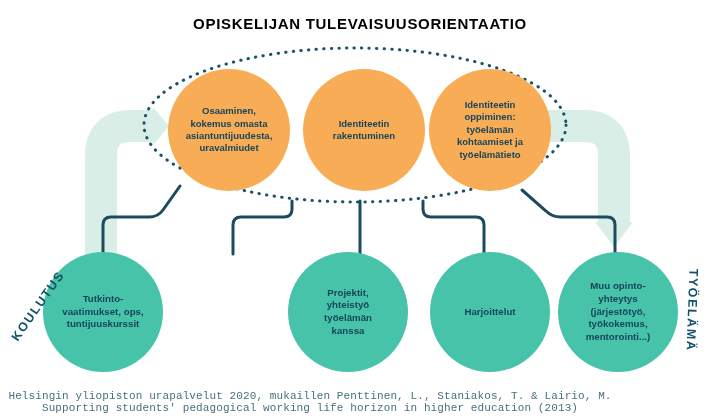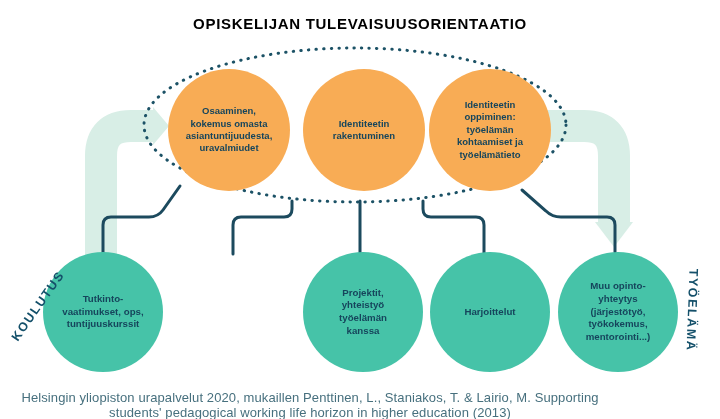--- a/index.html
+++ b/index.html
@@ -21,21 +21,21 @@
   .circle.orange { width:122px; height:122px; top:69px;  background:#f8ac55; font-size:9.5px; }
   .circle.teal   { width:120px; height:120px; top:252px; background:#46c3a8; font-size:9.7px; }
   .side-label {
     position:absolute; width:120px; text-align:center;
     font-size:12.5px; font-weight:bold; letter-spacing:1.6px; color:#14506a;
   }
   .side-label.left  { left:-22px; top:299px; transform:rotate(-55deg); }
   .side-label.right { left:632px; top:303px; transform:rotate(92deg); }
   .footer {
     position:absolute; top:390px; left:0; width:620px; text-align:center;
-    font-size:13px; color:#47707e; letter-spacing:0.1px;
+    font-size:11px; color:#47707e; letter-spacing:0.1px;font-family:Liberation Mono, monospace;
   }
 </style>
 </head>
 <body>
 
 <div class="canvas">
 
   <svg class="bg-layer" viewBox="0 0 720 419" xmlns="http://www.w3.org/2000/svg">
 
     <path d="M 153,126 L 131,126 Q 101,126 101,156 L 101,268" fill="none" stroke="#d8eee6" stroke-width="32"></path>
@@ -64,21 +64,21 @@
 rakentuminen</div>
   <div class="circle orange" style="left:429px">Identiteetin
 oppiminen:
 työelämän
 kohtaamiset ja
 työelämätieto</div>
 
   <div class="circle teal" style="left:43px">Tutkinto-
 vaatimukset, ops,
 tuntijuuskurssit</div>
-  <div class="circle teal" style="left:303px">Projektit,
+  <div class="circle teal" style="left:288px">Projektit,
 yhteistyö
 työelämän
 kanssa</div>
   <div class="circle teal" style="left:558px">Muu opinto-
 yhteytys
 (järjestötyö,
 työkokemus,
 mentorointi...)</div>
   <div class="circle teal" style="left:430px">Harjoittelut</div>
 

